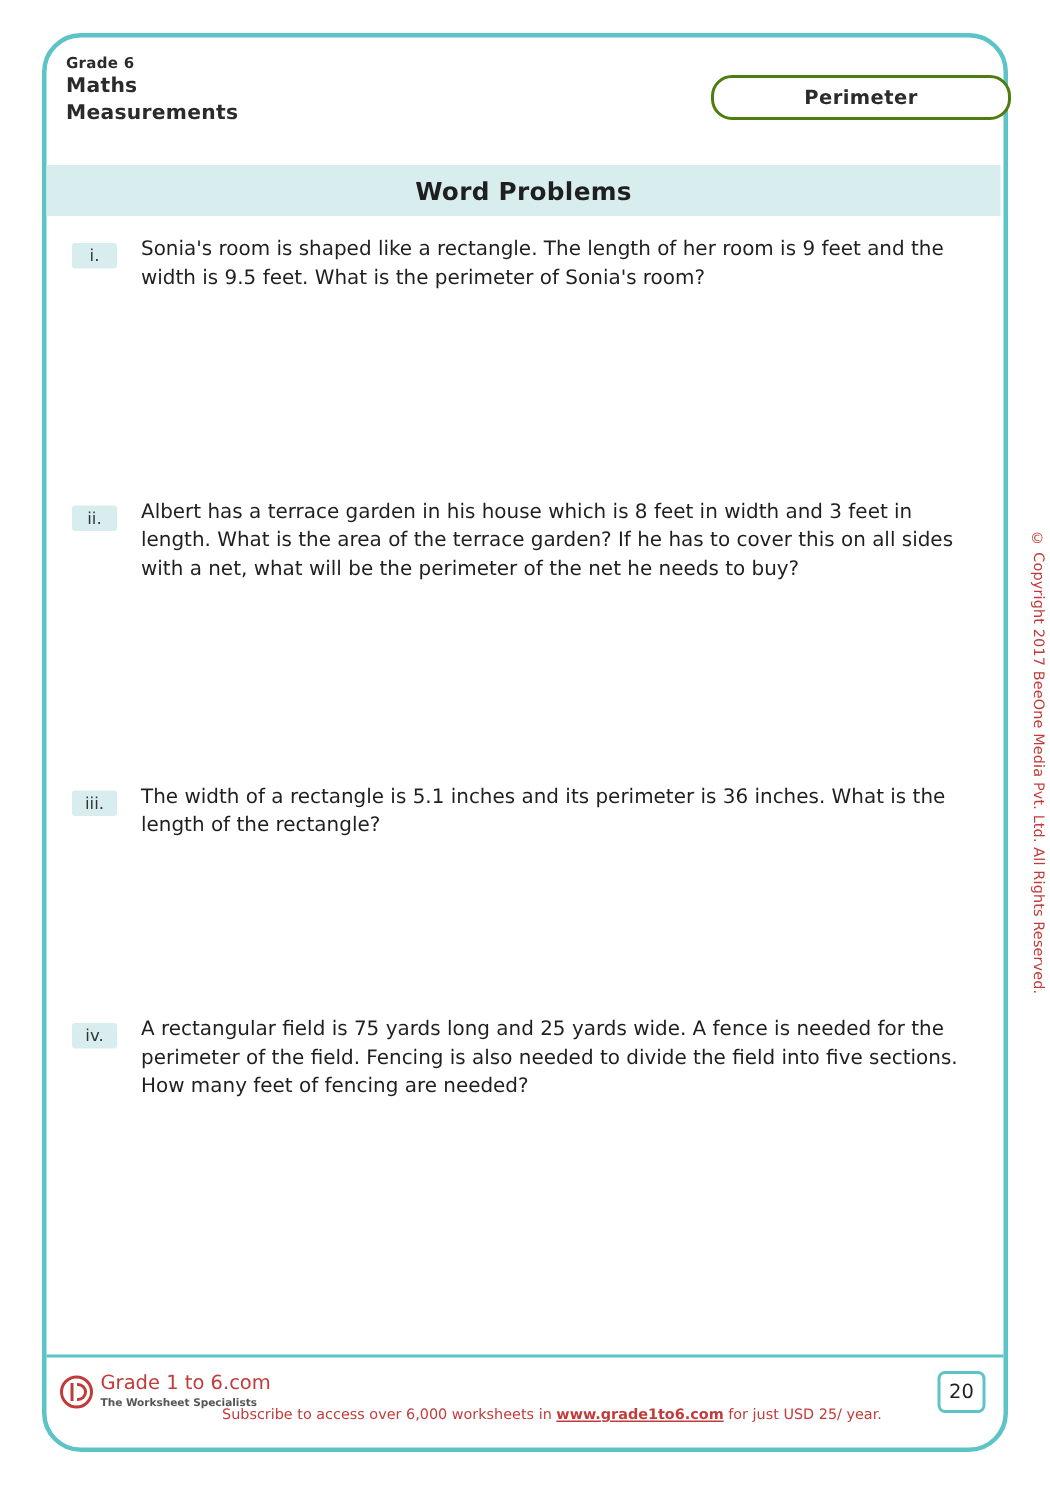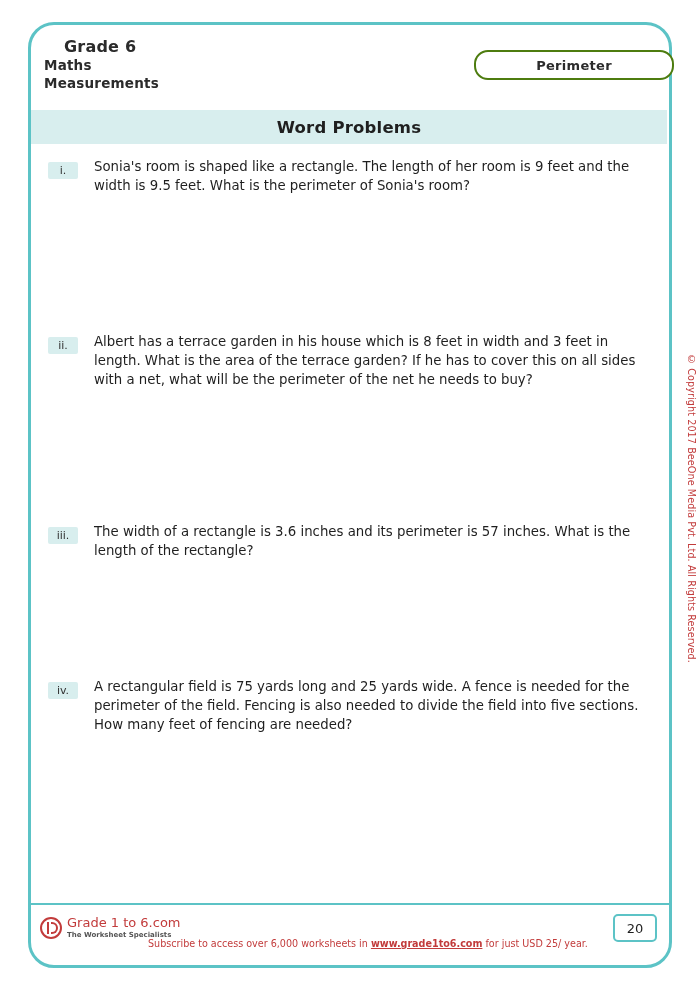--- a/index.html
+++ b/index.html
@@ -43,22 +43,21 @@
     line-height: 1.32;
   }
   .header-meta div {
     font-family: "DejaVu Sans", sans-serif;
     font-size: 13.5px;
     font-weight: bold;
     color: #2b2b2b;
     letter-spacing: 0.2px;
   }
   .header-meta .grade {
-    font-size: 16px;
-    margin-left: 20px;
+    font-size: 10px;
   }
 
   
   .topic-pill {
     position: absolute;
     right: 26px;
     top: 50px;
     width: 196px;
     height: 26px;
     border: 2px solid #4d7c0f;
@@ -216,21 +215,21 @@
   }
   .subscribe a {
     color: #c23b3b;
     text-decoration: underline;
     font-weight: bold;
   }
   .page-box {
     position: absolute;
     right: 3px;
     top: 0px;
-    width: 44px;
+    width: 32px;
     height: 28px;
     border: 2px solid #5cc3c6;
     border-radius: 5px;
     display: flex;
     align-items: center;
     justify-content: center;
     box-sizing: border-box;
   }
   .page-box span {
     font-size: 13px;
@@ -262,21 +261,21 @@
       <div class="q-row" style="height: 175px;">
         <div class="q-num">i.</div>
         <div class="q-text">Sonia's room is shaped like a rectangle. The length of her room is 9 feet and the width is 9.5 feet. What is the perimeter of Sonia's room?</div>
       </div>
       <div class="q-row" style="height: 190px;">
         <div class="q-num">ii.</div>
         <div class="q-text">Albert has a terrace garden in his house which is 8 feet in width and 3 feet in length. What is the area of the terrace garden? If he has to cover this on all sides with a net, what will be the perimeter of the net he needs to buy?</div>
       </div>
       <div class="q-row" style="height: 155px;">
         <div class="q-num">iii.</div>
-        <div class="q-text">The width of a rectangle is 3.6 inches and its perimeter is 57 inches. What is the length of the rectangle?</div>
+        <div class="q-text">The width of a rectangle is 5.1 inches and its perimeter is 36 inches. What is the length of the rectangle?</div>
       </div>
       <div class="q-row" style="height: 180px;">
         <div class="q-num">iv.</div>
         <div class="q-text">A rectangular field is 75 yards long and 25 yards wide. A fence is needed for the perimeter of the field. Fencing is also needed to divide the field into five sections. How many feet of fencing are needed?</div>
       </div>
     </div>
 
   <div class="copyright">© Copyright 2017 BeeOne Media Pvt. Ltd. All Rights Reserved.</div>
 
   <div class="footer-rule"></div>

